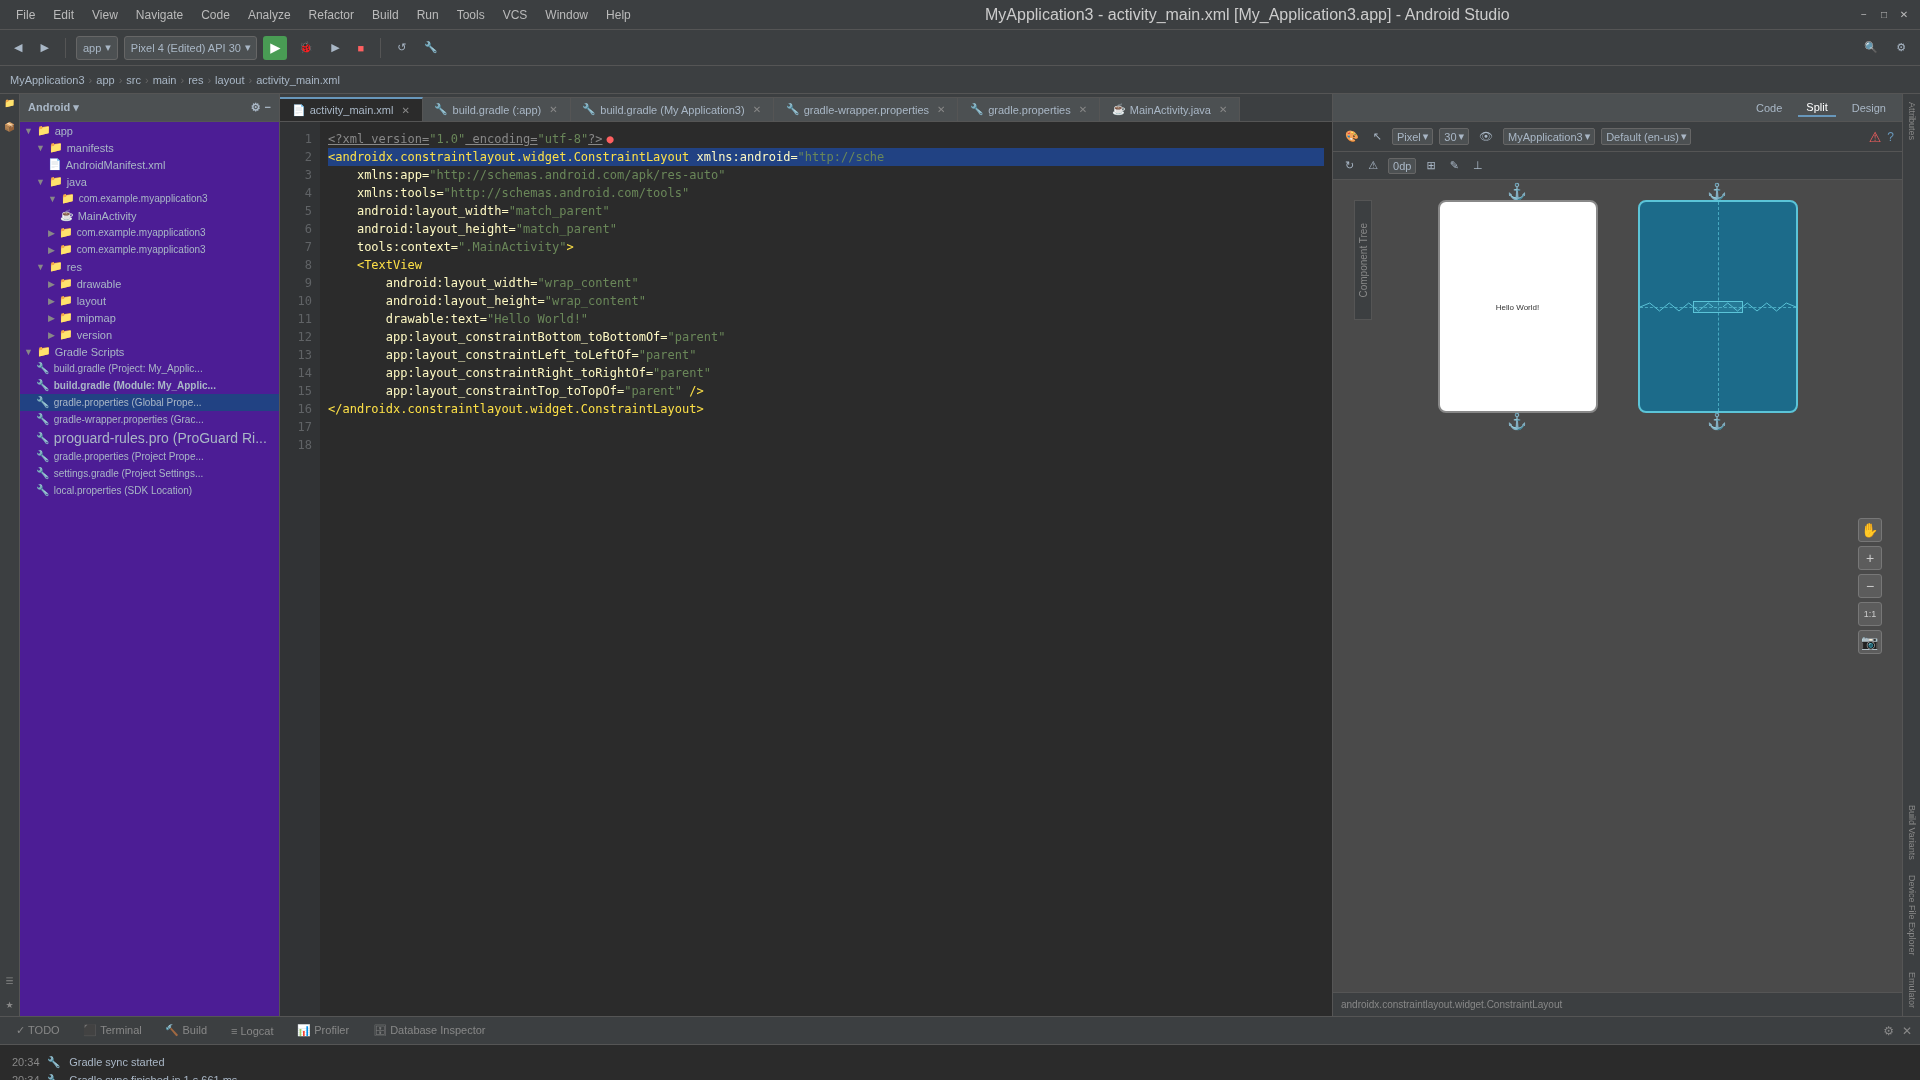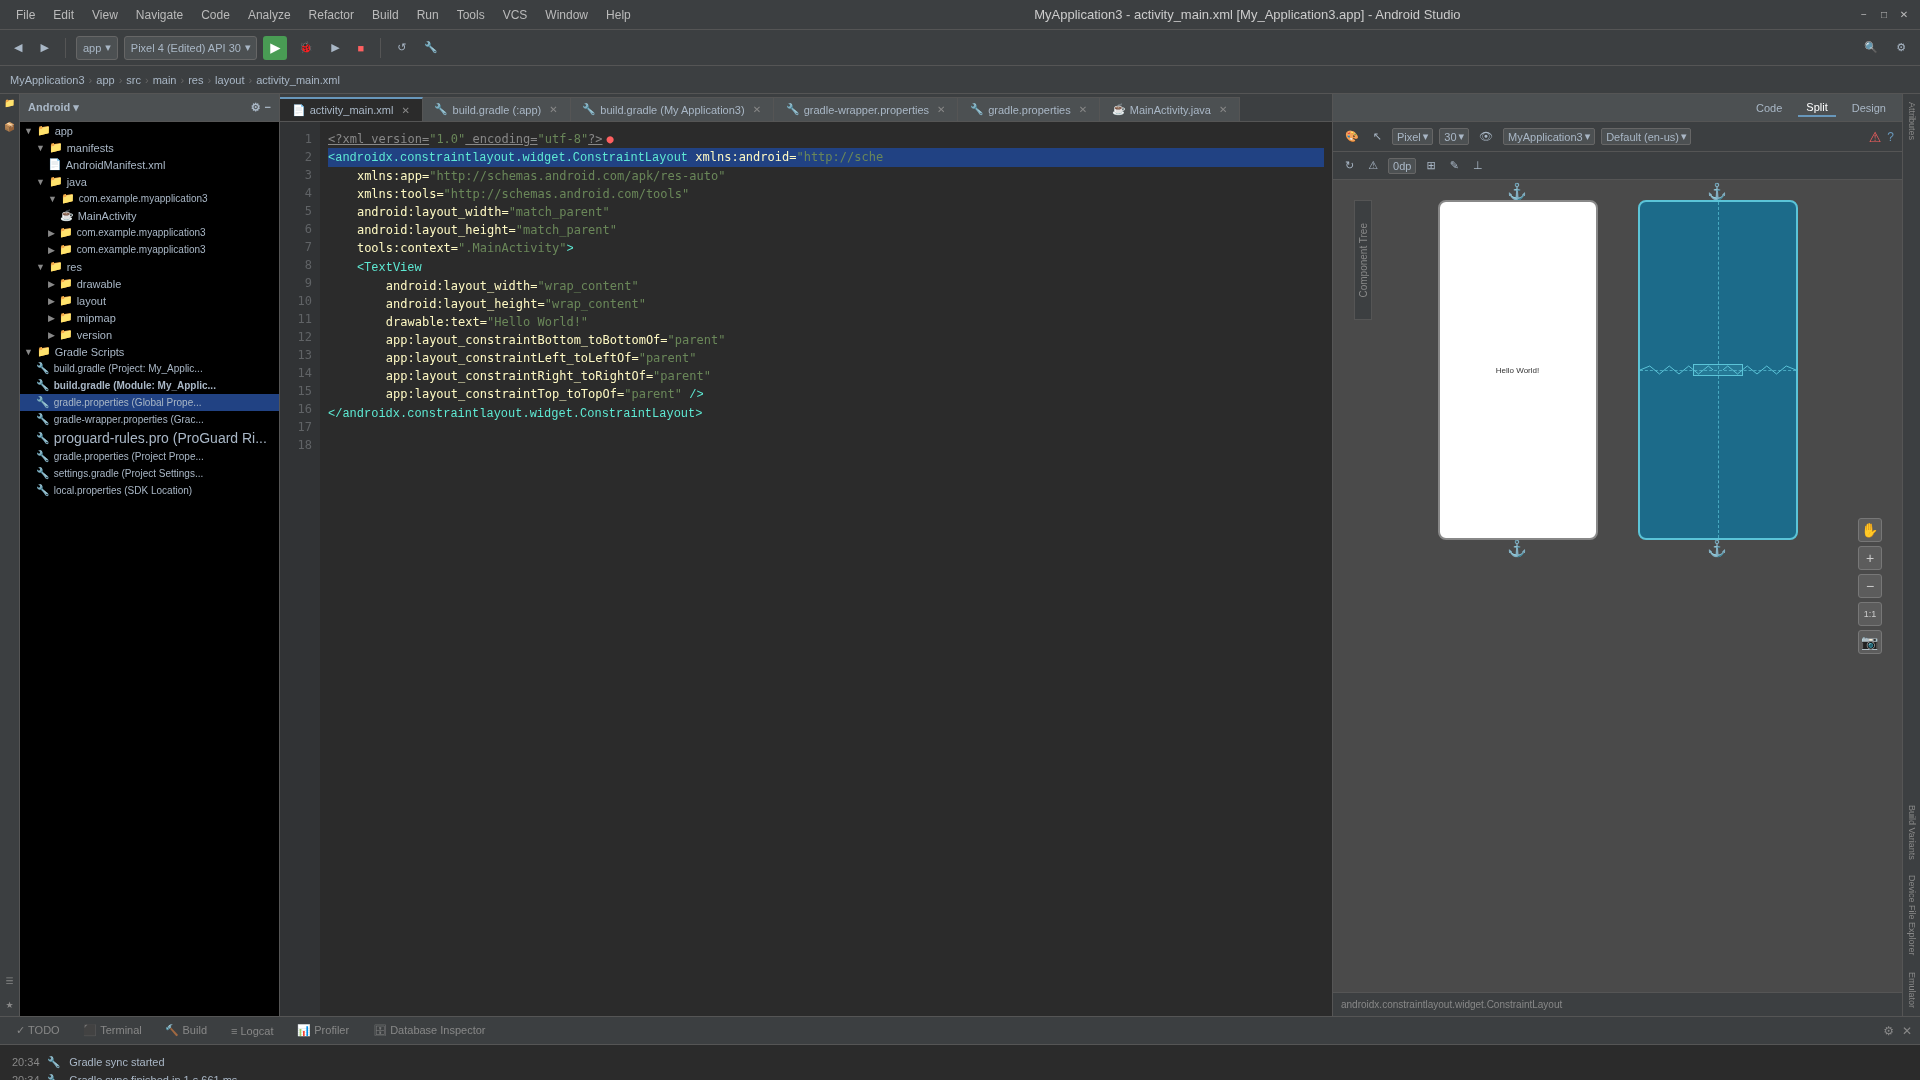--- a/index.html
+++ b/index.html
@@ -1,20 +1,20 @@
 <!DOCTYPE html>
 <html><head>
   <meta charset="utf-8">
   <style>
     * { box-sizing: border-box; margin: 0; padding: 0; }
     body { font-family: 'Segoe UI', Arial, sans-serif; font-size: 12px; background: #2b2b2b; color: #a9b7c6; overflow: hidden; width: 1920px; height: 1080px; }
 
     
     #titlebar { height: 30px; background: #3c3f41; display: flex; align-items: center; padding: 0 8px; border-bottom: 1px solid #555; }
-    #titlebar .title { flex: 1; text-align: center; color: #ccc; font-size: 13px; }
+    #titlebar .title { flex: 1; text-align: center; color: #ccc; font-size: 16px; }
     #titlebar .menu { display: flex; gap: 2px; }
     #titlebar .menu-item { padding: 2px 8px; color: #bbb; font-size: 12px; cursor: pointer; }
     #titlebar .win-controls { display: flex; gap: 4px; margin-left: auto; }
     #titlebar .win-btn { width: 16px; height: 16px; display: flex; align-items: center; justify-content: center; color: #bbb; font-size: 10px; cursor: pointer; }
 
     
     #toolbar { height: 36px; background: #3c3f41; display: flex; align-items: center; padding: 0 8px; border-bottom: 1px solid #555; gap: 6px; }
     #toolbar .tb-btn { padding: 2px 6px; color: #a9b7c6; font-size: 11px; cursor: pointer; background: none; border: none; }
     #toolbar .tb-separator { width: 1px; height: 20px; background: #555; margin: 0 4px; }
     #toolbar .tb-dropdown { background: #4c5052; border: 1px solid #666; color: #a9b7c6; font-size: 11px; padding: 2px 6px; border-radius: 3px; cursor: pointer; display: flex; align-items: center; gap: 4px; height: 24px; }
@@ -26,21 +26,21 @@
     #breadcrumb .sep { color: #666; }
 
     
     #main { display: flex; height: calc(1080px - 30px - 36px - 28px - 32px - 32px); }
 
     
     #left-icons { width: 20px; background: #3c3f41; display: flex; flex-direction: column; align-items: center; padding-top: 4px; border-right: 1px solid #555; gap: 8px; }
     #left-icons .icon-btn { width: 16px; height: 16px; color: #888; font-size: 10px; cursor: pointer; text-align: center; writing-mode: vertical-rl; }
 
     
-    #file-panel { width: 260px; background: #000000; border-right: 1px solid #555; overflow-y: auto; }
+    #file-panel { width: 260px; background: #4c1d95; border-right: 1px solid #555; overflow-y: auto; }
     #file-panel-header { height: 28px; background: #4c5052; display: flex; align-items: center; padding: 0 8px; border-bottom: 1px solid #555; font-size: 11px; font-weight: bold; gap: 4px; }
     .tree-item { padding: 2px 4px; display: flex; align-items: center; cursor: pointer; font-size: 11px; }
     .tree-item.selected { background: #214283; }
     .tree-indent-1 { padding-left: 16px; }
     .tree-indent-2 { padding-left: 28px; }
     .tree-indent-3 { padding-left: 40px; }
     .tree-arrow { color: #888; margin-right: 4px; font-size: 9px; }
     .tree-icon { margin-right: 4px; font-size: 11px; }
     .folder-color { color: #dac16a; }
     .java-color { color: #6897bb; }
@@ -50,38 +50,38 @@
     
     #editor-area { flex: 1; display: flex; flex-direction: column; }
     #tabs { height: 28px; background: #3c3f41; display: flex; align-items: flex-end; border-bottom: 1px solid #555; overflow: hidden; }
     .tab { height: 24px; padding: 0 12px; display: flex; align-items: center; font-size: 11px; cursor: pointer; background: #4c5052; border-right: 1px solid #555; border-top: 1px solid #555; gap: 4px; white-space: nowrap; }
     .tab.active { background: #2b2b2b; border-top: 2px solid #6897bb; color: #a9b7c6; }
     .tab .close-tab { color: #888; font-size: 10px; margin-left: 4px; cursor: pointer; }
     #editor-content { flex: 1; background: #2b2b2b; overflow: auto; font-family: 'Consolas', monospace; font-size: 12px; display: flex; }
     #line-numbers { background: #313335; color: #606366; padding: 8px 8px; text-align: right; min-width: 40px; font-size: 12px; line-height: 18px; user-select: none; }
     #code-content { padding: 8px; flex: 1; line-height: 18px; }
     .code-line { white-space: pre; }
-    .c-tag { color: #5eead4; font-family: Liberation Mono, monospace; }
+    .c-tag { color: #fde047; }
     .c-attr { color: #fef9c3; }
     .c-val { color: #6a8759; }
     .c-gray { color: #888; text-decoration: underline; }
     .c-hl { background: #214283; }
     .error-dot { color: #ff6060; margin-left: 4px; }
 
     
     #design-panel { width: 570px; background: #3c3f41; border-left: 1px solid #555; display: flex; flex-direction: column; }
     #design-tabs { height: 28px; background: #4c5052; display: flex; align-items: center; padding: 0 8px; border-bottom: 1px solid #555; justify-content: flex-end; gap: 8px; }
     .design-tab { padding: 2px 8px; font-size: 11px; cursor: pointer; color: #a9b7c6; }
     .design-tab.active { color: white; border-bottom: 2px solid #6897bb; }
     #design-toolbar { height: 30px; background: #3c3f41; display: flex; align-items: center; padding: 0 8px; border-bottom: 1px solid #555; gap: 6px; }
     .design-tb-btn { background: none; border: none; color: #a9b7c6; cursor: pointer; font-size: 11px; padding: 2px 4px; }
     .design-tb-dropdown { background: #4c5052; border: 1px solid #666; color: #a9b7c6; font-size: 11px; padding: 1px 4px; border-radius: 2px; cursor: pointer; display: flex; align-items: center; gap: 2px; }
     #design-canvas { flex: 1; background: #4a4a4a; display: flex; align-items: flex-start; justify-content: center; padding: 20px; gap: 40px; position: relative; overflow: hidden; }
     .phone-preview { display: flex; flex-direction: column; align-items: center; }
-    .phone-frame { width: 160px; height: 340px; background: white; border: 2px solid #888; border-radius: 8px; position: relative; overflow: hidden; }
+    .phone-frame { width: 160px; height: 213px; background: white; border: 2px solid #888; border-radius: 8px; position: relative; overflow: hidden; }
     .phone-frame.blueprint { background: #1c6b8a; border-color: #5bc4d8; }
     .phone-inner { width: 100%; height: 100%; }
     .hello-world { position: absolute; top: 50%; left: 50%; transform: translate(-50%,-50%); font-size: 8px; color: #333; }
     .canvas-toolbar-v { position: absolute; right: 20px; top: 50%; transform: translateY(-50%); display: flex; flex-direction: column; gap: 4px; }
     .canvas-tb-btn { width: 24px; height: 24px; background: #5c5c5c; border: 1px solid #777; color: #ccc; font-size: 14px; display: flex; align-items: center; justify-content: center; cursor: pointer; border-radius: 3px; }
     #design-status { height: 24px; background: #3c3f41; border-top: 1px solid #555; display: flex; align-items: center; padding: 0 8px; font-size: 10px; color: #888; }
 
     
     #component-tree-sidebar { width: 20px; background: #3c3f41; border-left: 1px solid #555; display: flex; flex-direction: column; align-items: center; }
     .sidebar-label { writing-mode: vertical-rl; text-orientation: mixed; transform: rotate(180deg); font-size: 10px; color: #888; padding: 8px 2px; cursor: pointer; }

